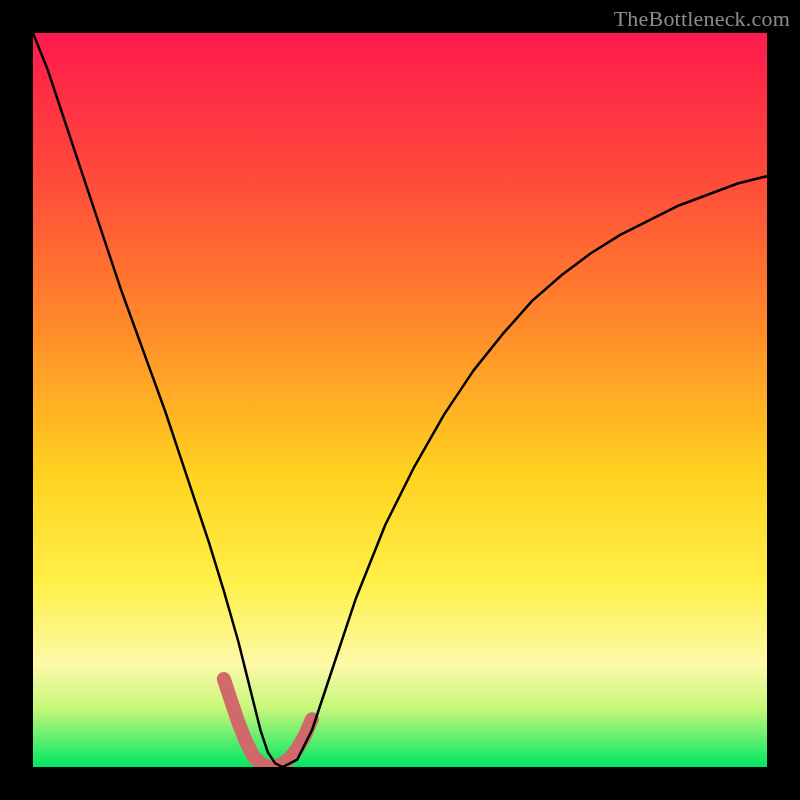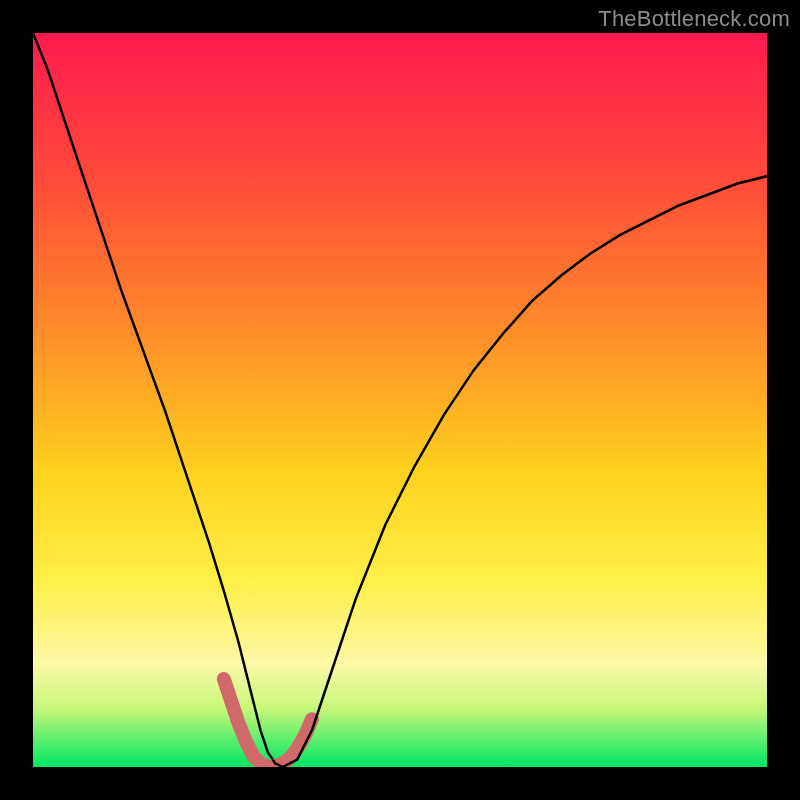--- a/index.html
+++ b/index.html
@@ -37,21 +37,21 @@
     position: absolute;
     left: 0;
     top: 0;
     width: 734px;
     height: 734px;
   }
   .watermark {
     position: absolute;
     top: 6px;
     right: 10px;
-    font-family: Liberation Sans, sans-serif;
+    font-family: Liberation Serif, serif;
     font-size: 22px;
     color: #8b8b8b;
     letter-spacing: 0.2px;
   }
 </style>
 </head>
 <body>
 
 <div class="frame">
 

